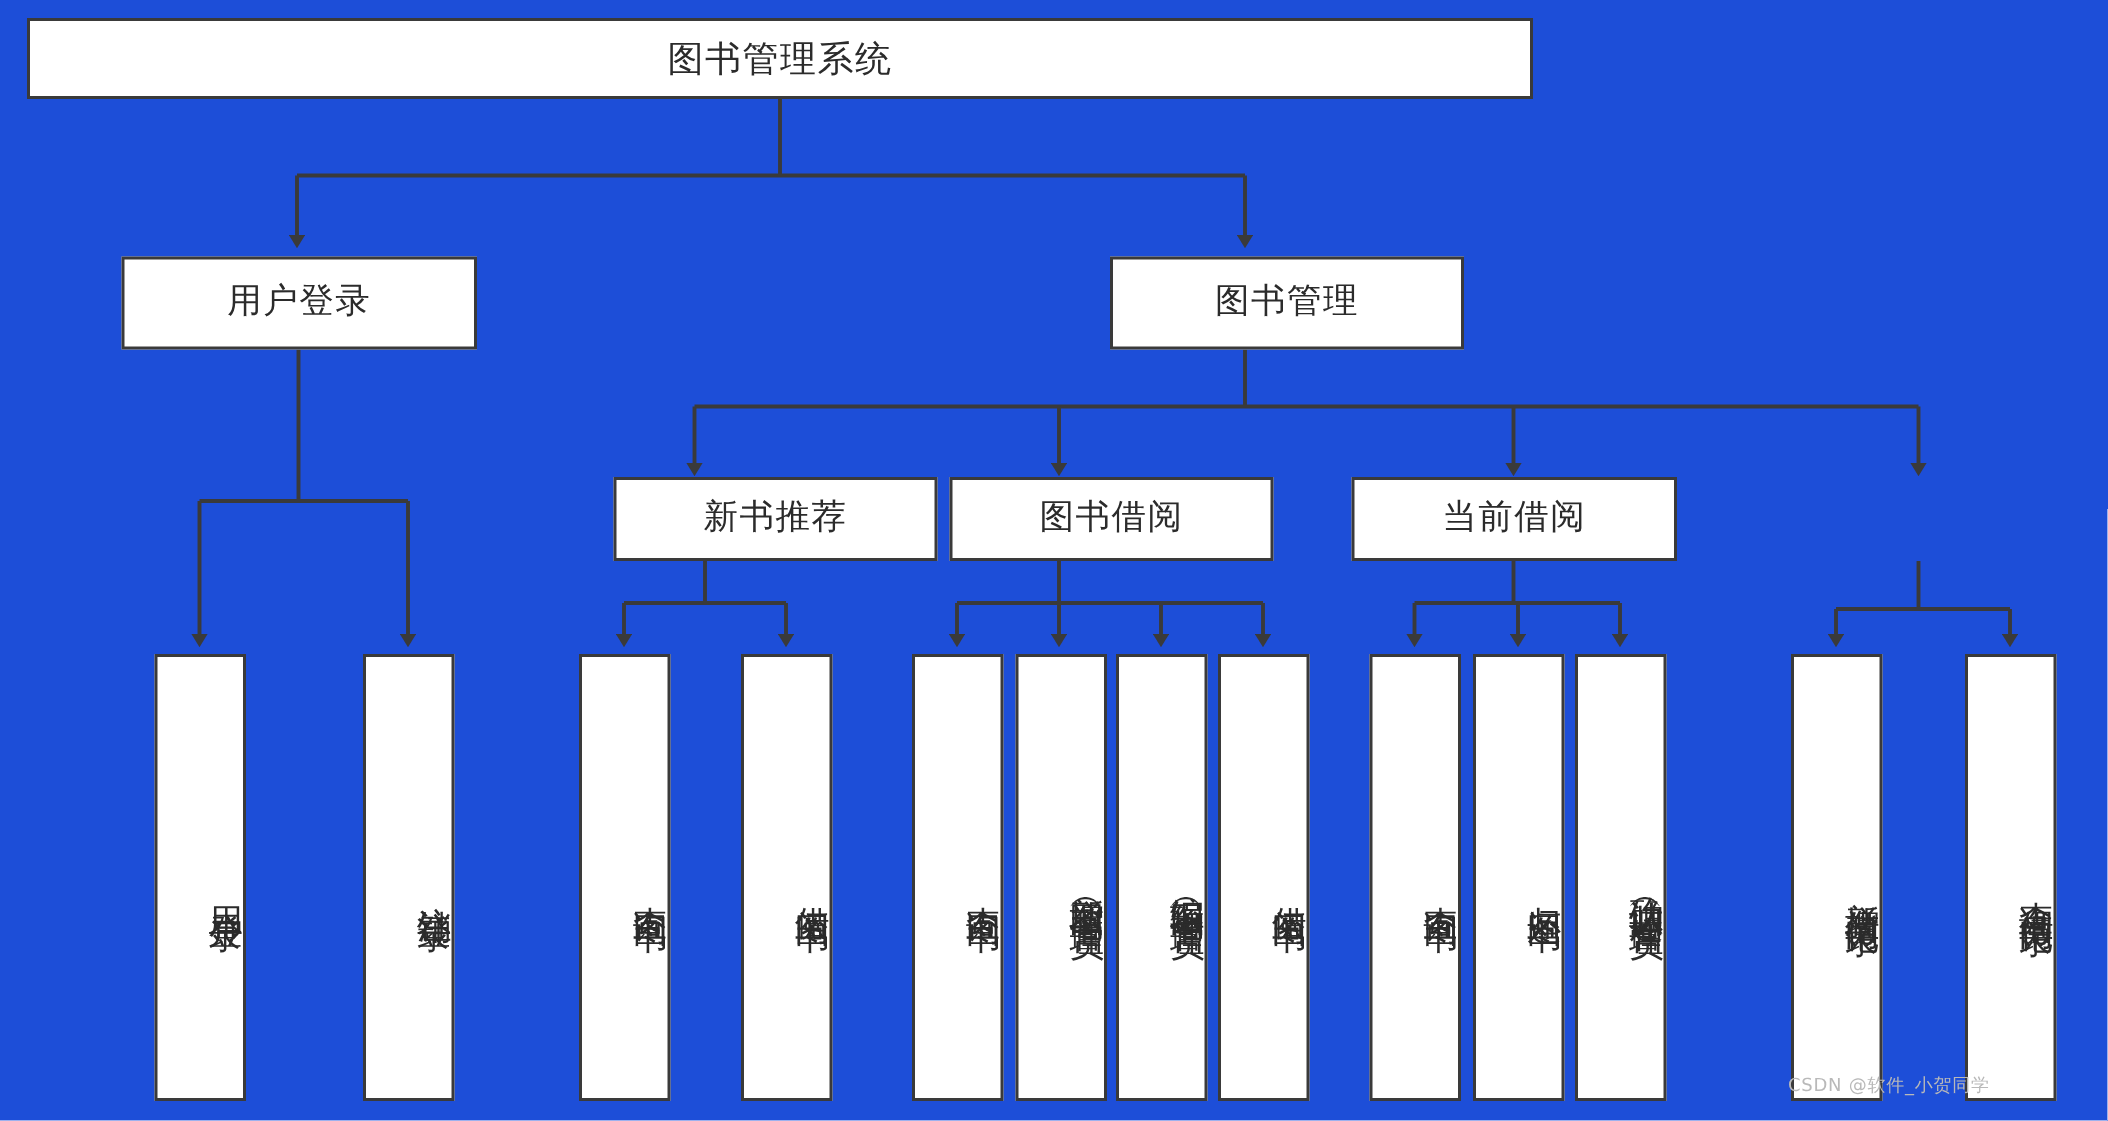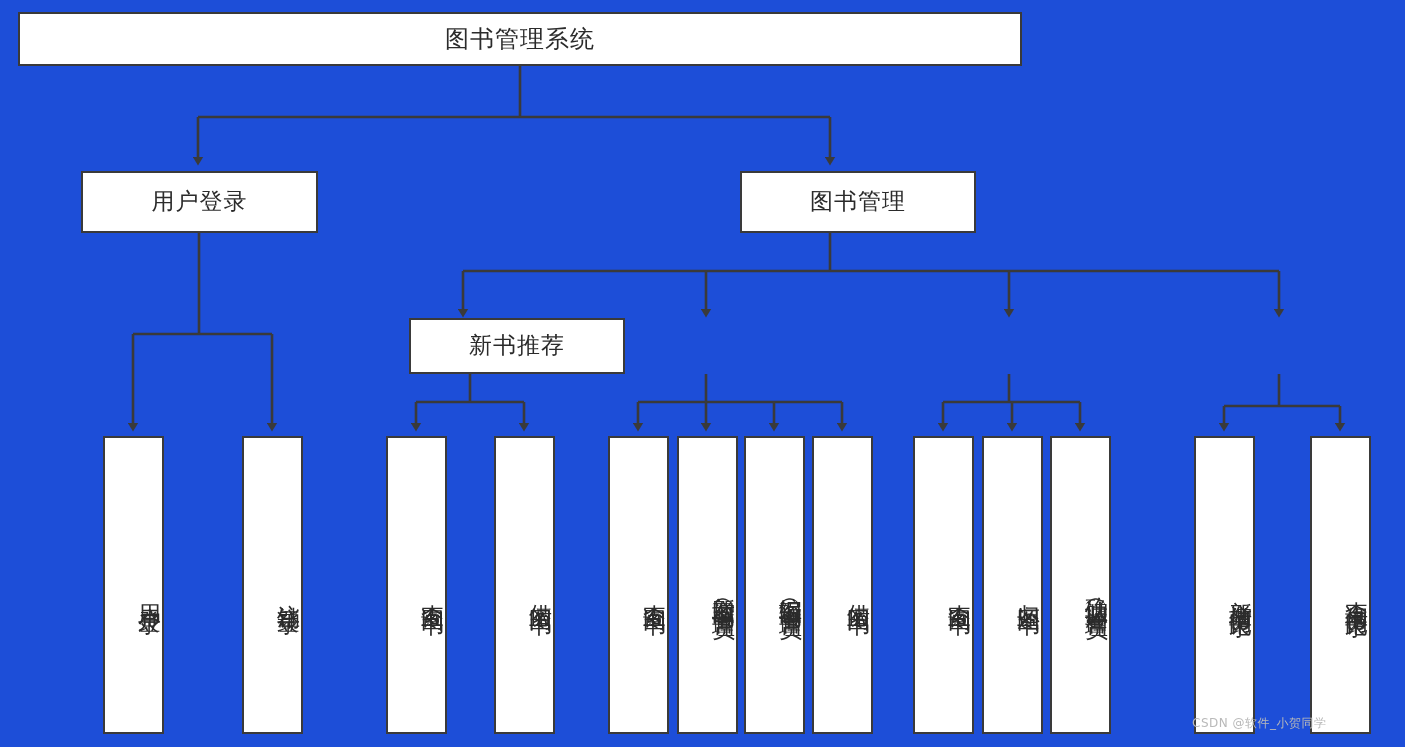--- a/index.html
+++ b/index.html
@@ -130,20 +130,26 @@
   <div class="node horiz" style="left:81px; top:171px; width:237px; height:62px;">
     <span>用户登录</span>
   </div>
   <div class="node horiz" style="left:712px; top:171px; width:236px; height:62px;margin-left:28px;">
     <span>图书管理</span>
   </div>
 
   <div class="node horiz" style="left:362px; top:318px; width:216px; height:56px;margin-left:47px;">
     <span>新书推荐</span>
   </div>
+  <div class="node horiz" style="left:633px; top:318px; width:216px; height:56px;">
+    <span>图书借阅</span>
+  </div>
+  <div class="node horiz" style="left:901px; top:318px; width:217px; height:56px;">
+    <span>当前借阅</span>
+  </div>
 
   <div class="node vert" style="left:103px; top:436px; width:61px; height:298px;">
     <span class="vlabel">用户登录</span>
   </div>
   <div class="node vert" style="left:242px; top:436px; width:61px; height:298px;">
     <span class="vlabel">注销登录</span>
   </div>
 
   <div class="node vert" style="left:386px; top:436px; width:61px; height:298px;">
     <span class="vlabel">查询图书</span>

